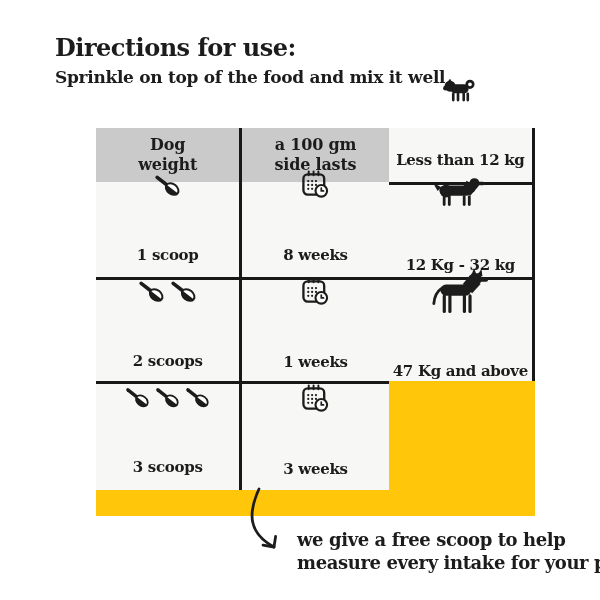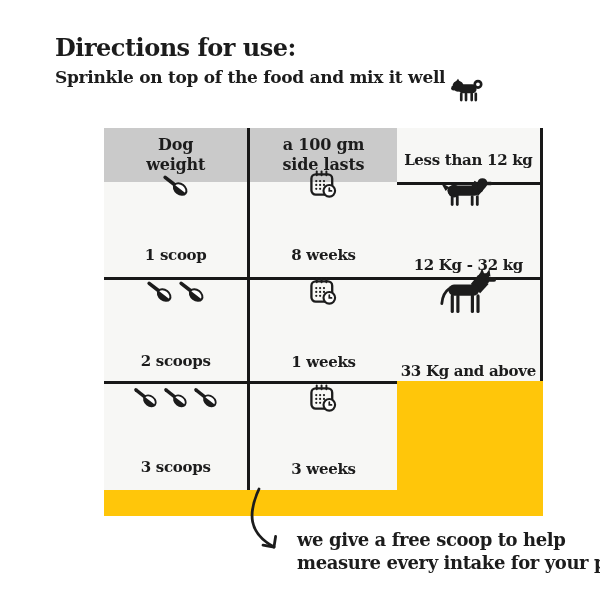--- a/index.html
+++ b/index.html
@@ -8,21 +8,21 @@
   }
   *{margin:0;padding:0;box-sizing:border-box;}
   html,body{background:#fff;}
   body{font-family:"DejaVu Serif","Liberation Serif",serif;color:var(--text);}
   .canvas{position:relative;width:600px;height:600px;background:var(--page-bg);overflow:hidden;}
 
   .page-title{position:absolute;left:55px;top:33px;font-size:24px;font-weight:700;letter-spacing:-0.5px;white-space:nowrap;}
   .page-sub{position:absolute;left:55px;top:67px;font-size:17px;font-weight:700;line-height:1.28;letter-spacing:-0.3px;}
   .page-sub div{white-space:nowrap;}
 
-  .table-wrap{position:absolute;left:104px;top:128px;width:439px;height:388px;background:var(--accent);padding:0;}
+  .table-wrap{position:absolute;left:96px;top:128px;width:439px;height:388px;background:var(--accent);padding:0;}
   .grid{display:grid;width:100%;height:100%;grid-template-columns:1fr 1fr 1fr;grid-template-rows:54px 95px 104px 109px;}
   .th{background:var(--header-bg);display:flex;align-items:center;justify-content:center;text-align:center;
       font-size:16px;font-weight:700;line-height:1.25;white-space:pre-line;letter-spacing:-0.2px;}
   .td{background:var(--cell-bg);display:flex;flex-direction:column;align-items:center;justify-content:flex-end;padding-bottom:13px;gap:36px;}
   .cdiv{border-right:3px solid var(--line);}
   .rdiv{border-top:3px solid var(--line);justify-content:center;}
   .icon-wrap{display:flex;align-items:flex-end;justify-content:center;margin-bottom:11px;gap:2px;}
   .cell-label{font-size:15px;font-weight:700;letter-spacing:-0.3px;white-space:nowrap;}
 
   .ink{fill:var(--text);}
@@ -168,21 +168,21 @@
             <rect class="ink" x="50" y="9.5" width="11" height="5" rx="2"></rect>
             <polygon class="ink" points="42,7 53,17 44,27 34,17"></polygon>
             <rect class="ink" x="10" y="17.5" width="33" height="12" rx="6"></rect>
             <path d="M11 22 C5 26 3.5 32 3 38" fill="none" class="stroke-ink" stroke-width="3" stroke-linecap="round"></path>
             <rect class="ink" x="12.5" y="28" width="3.4" height="20" rx="1.7"></rect>
             <rect class="ink" x="18.5" y="28" width="3.4" height="20" rx="1.7"></rect>
             <rect class="ink" x="34" y="28" width="3.4" height="20" rx="1.7"></rect>
             <rect class="ink" x="40" y="28" width="3.4" height="20" rx="1.7"></rect>
           </svg>
         </span>
-        <span class="cell-label">33 Kg and above</span>
+        <span class="cell-label">47 Kg and above</span>
       </div>
       <div class="td cdiv rdiv">
         <span class="icon-wrap">
           <svg width="28" height="26" viewBox="0 0 30 26">
             <g transform="rotate(38 14 12)">
               <line x1="1.5" y1="12" x2="14" y2="12" class="stroke-ink" stroke-width="3.6" stroke-linecap="round"></line>
               <ellipse cx="20.5" cy="12" rx="7" ry="5" fill="#fff" class="stroke-ink" stroke-width="2"></ellipse>
               <path class="ink" d="M13.5 12 A7 5 0 0 0 27.5 12 Z"></path>
             </g>
           </svg>

